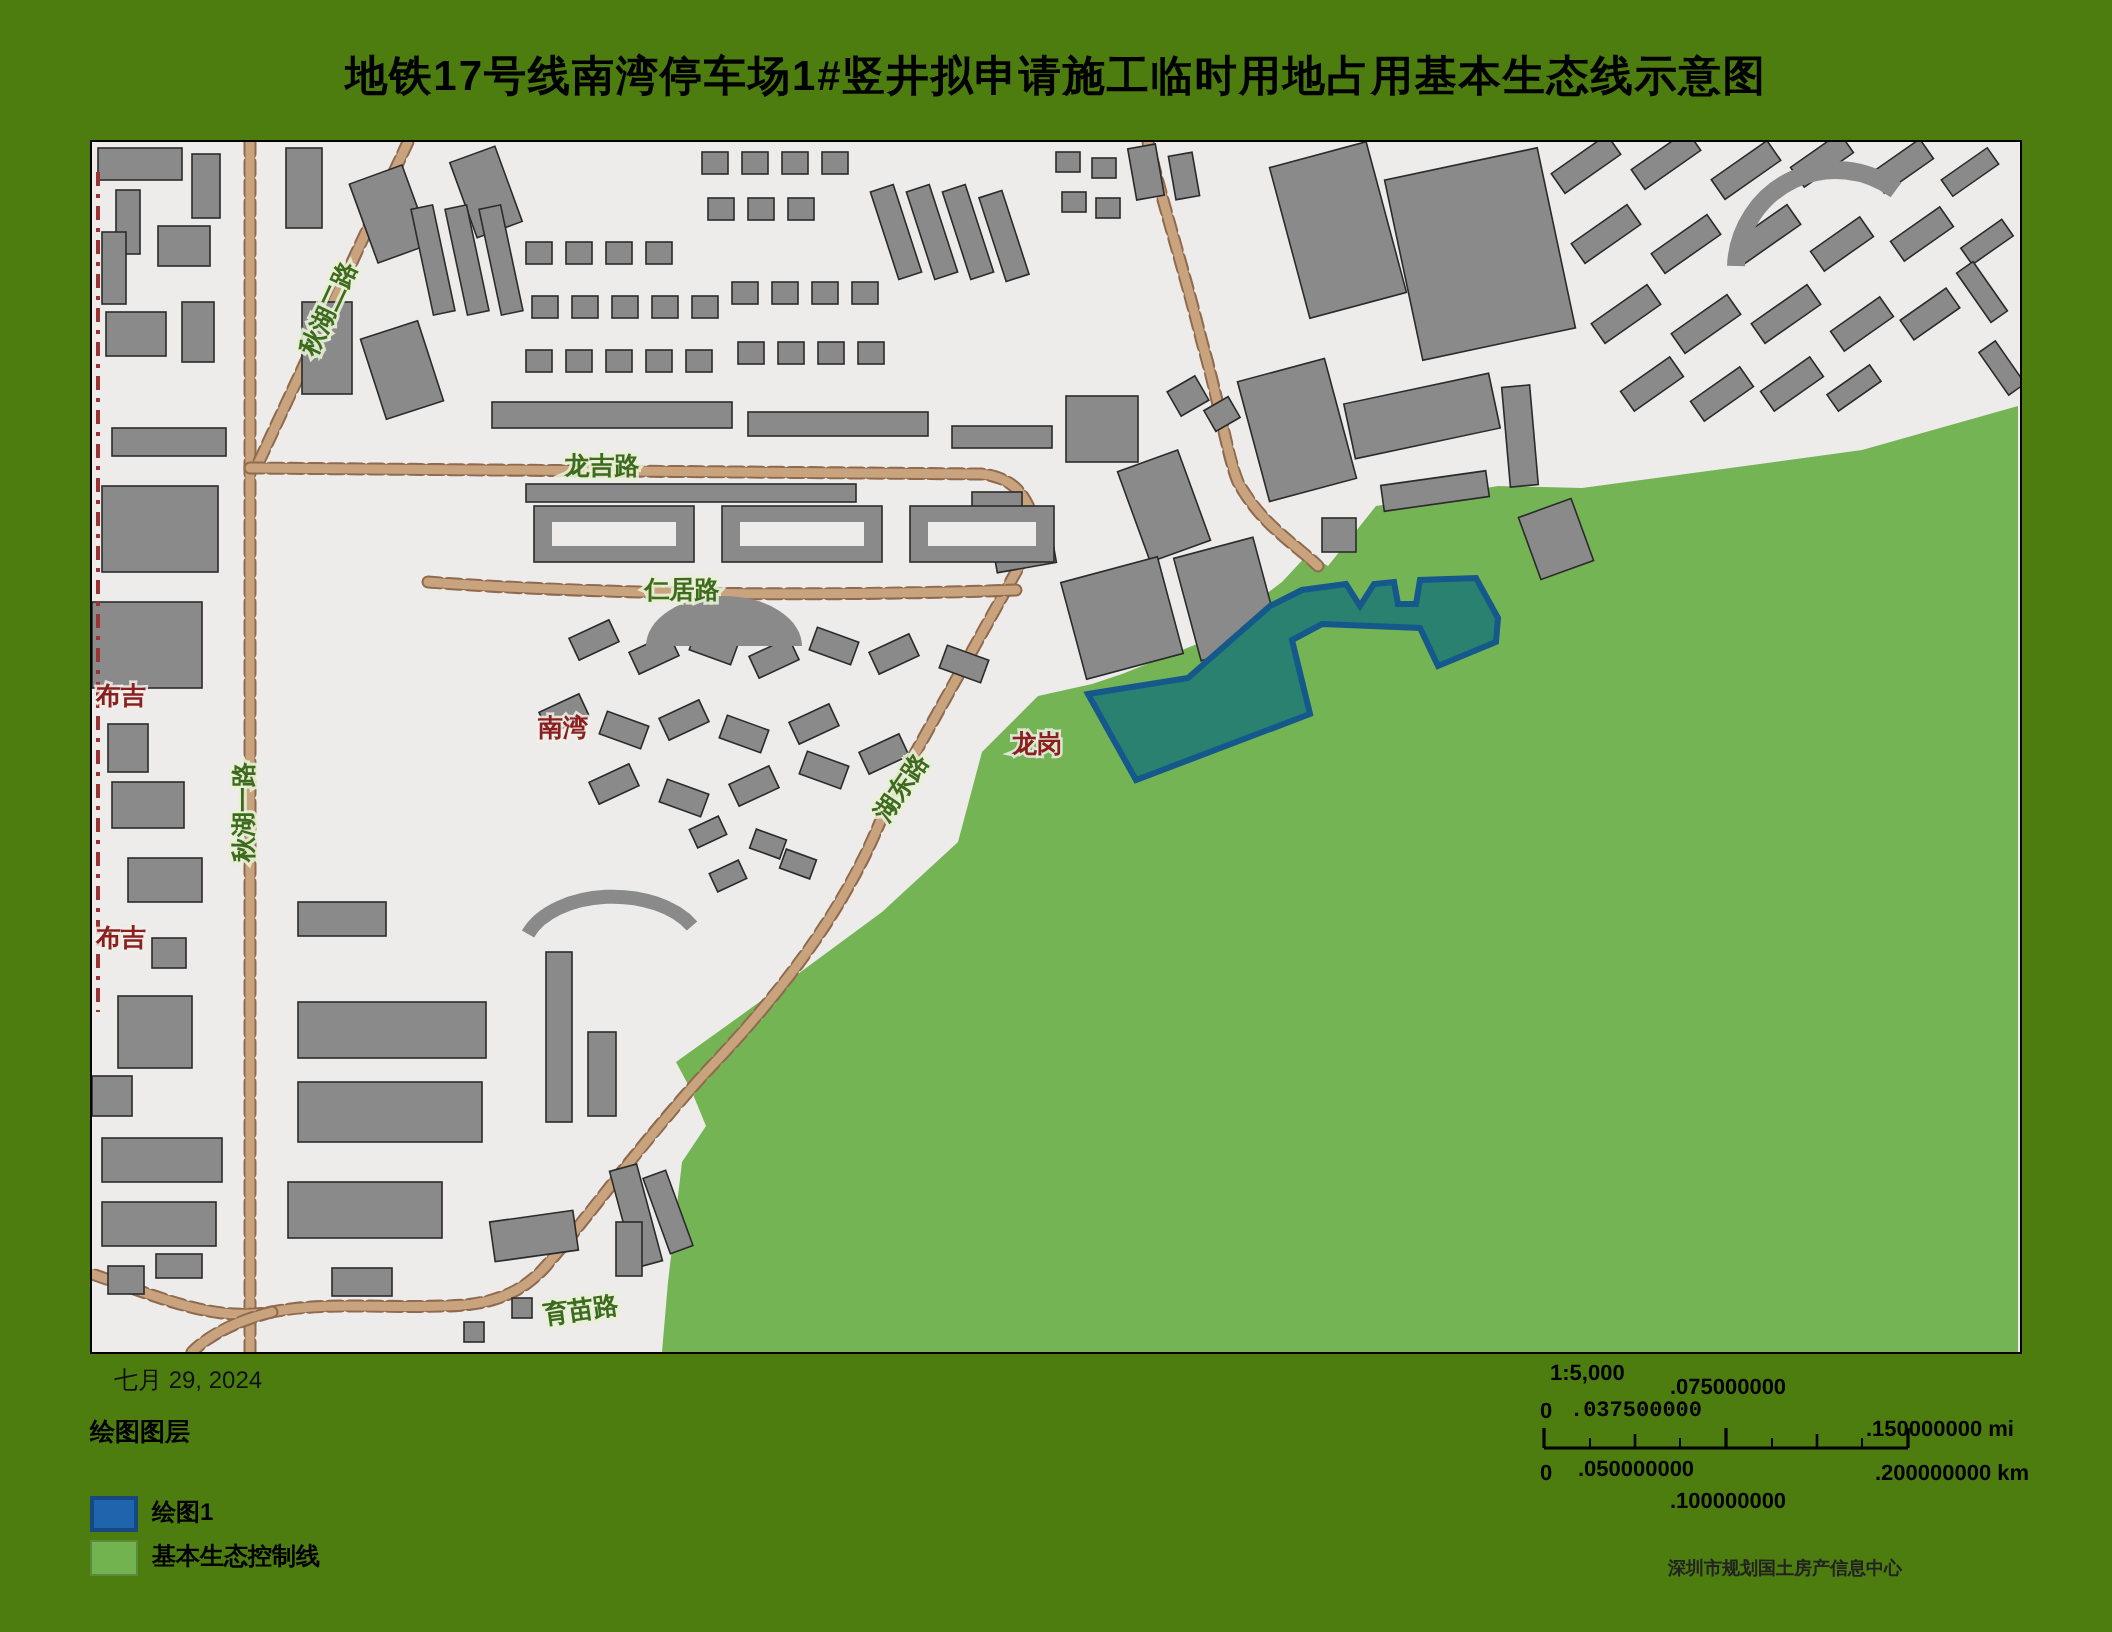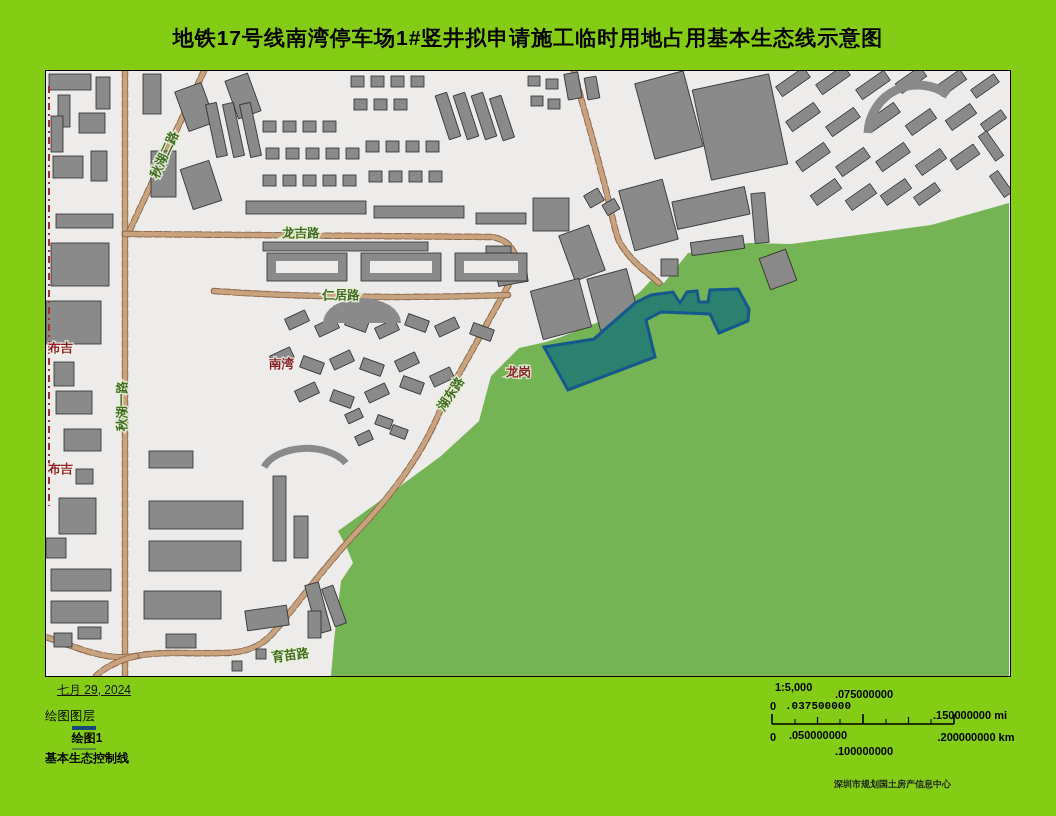--- a/index.html
+++ b/index.html
@@ -2,21 +2,21 @@
 <html><head>
 <meta charset="utf-8">
 <style>
   html,body{margin:0;padding:0;}
   body{
     width:1056px;height:816px;
     background:#dfdfdf;
     font-family:"Liberation Sans","DejaVu Sans",sans-serif;
     position:relative;overflow:hidden;
   }
-  #page{position:absolute;left:0;top:0;width:1056px;height:816px;background:#84cc16;}
+  #page{position:absolute;left:0;top:0;width:1056px;height:816px;background:#4d7c0f;}
 
   #map-title{
     position:absolute;left:0;top:24px;width:1056px;
     text-align:center;font-size:21px;font-weight:bold;color:#000;
     letter-spacing:1px;
   }
 
   #map-frame{
     position:absolute;left:45px;top:70px;width:964px;height:605px;
     background:#edeceb;border:1.5px solid #000;box-sizing:content-box;
@@ -28,25 +28,25 @@
     font-size:12.5px;font-weight:bold;fill:#3c6b1d;
     stroke:rgba(232,240,214,0.9);stroke-width:3px;paint-order:stroke;
   }
   svg text.pl{
     font-family:"Liberation Sans","DejaVu Sans",sans-serif;
     font-size:12.5px;font-weight:bold;fill:#8b1f1f;
     stroke:rgba(240,238,233,0.85);stroke-width:2.5px;paint-order:stroke;
   }
 
   #date-text{
-    position:absolute;left:57px;top:682px;font-size:12px;color:#111;text-decoration:underline;
+    position:absolute;left:57px;top:682px;font-size:12px;color:#111;
   }
   #legend{position:absolute;left:45px;top:708px;}
-  #legend-title{font-size:12.5px;font-weight:normal;color:#000;margin-bottom:1px;}
-  .legend-row{display:flex;align-items:center;margin-bottom:3px;height:19px;flex-direction:column;}
+  #legend-title{font-size:12.5px;font-weight:bold;color:#000;margin-bottom:22px;}
+  .legend-row{display:flex;align-items:center;margin-bottom:3px;height:19px;}
   .legend-swatch{width:24px;height:18px;margin-right:7px;box-sizing:border-box;}
   .legend-swatch.blue{border:2px solid #16497f;}
   .legend-swatch.green{border:1px solid #5a8a3c;}
   .legend-label{font-size:12px;font-weight:bold;color:#000;}
 
   #scalebar{position:absolute;left:745px;top:681px;width:280px;height:60px;}
   #scale-ratio{position:absolute;left:30px;top:0;width:200px;
     font-size:11px;font-weight:bold;color:#000;}
   .sb-label{position:absolute;font-size:11px;font-weight:bold;color:#000;
     width:130px;text-align:center;white-space:nowrap;}

